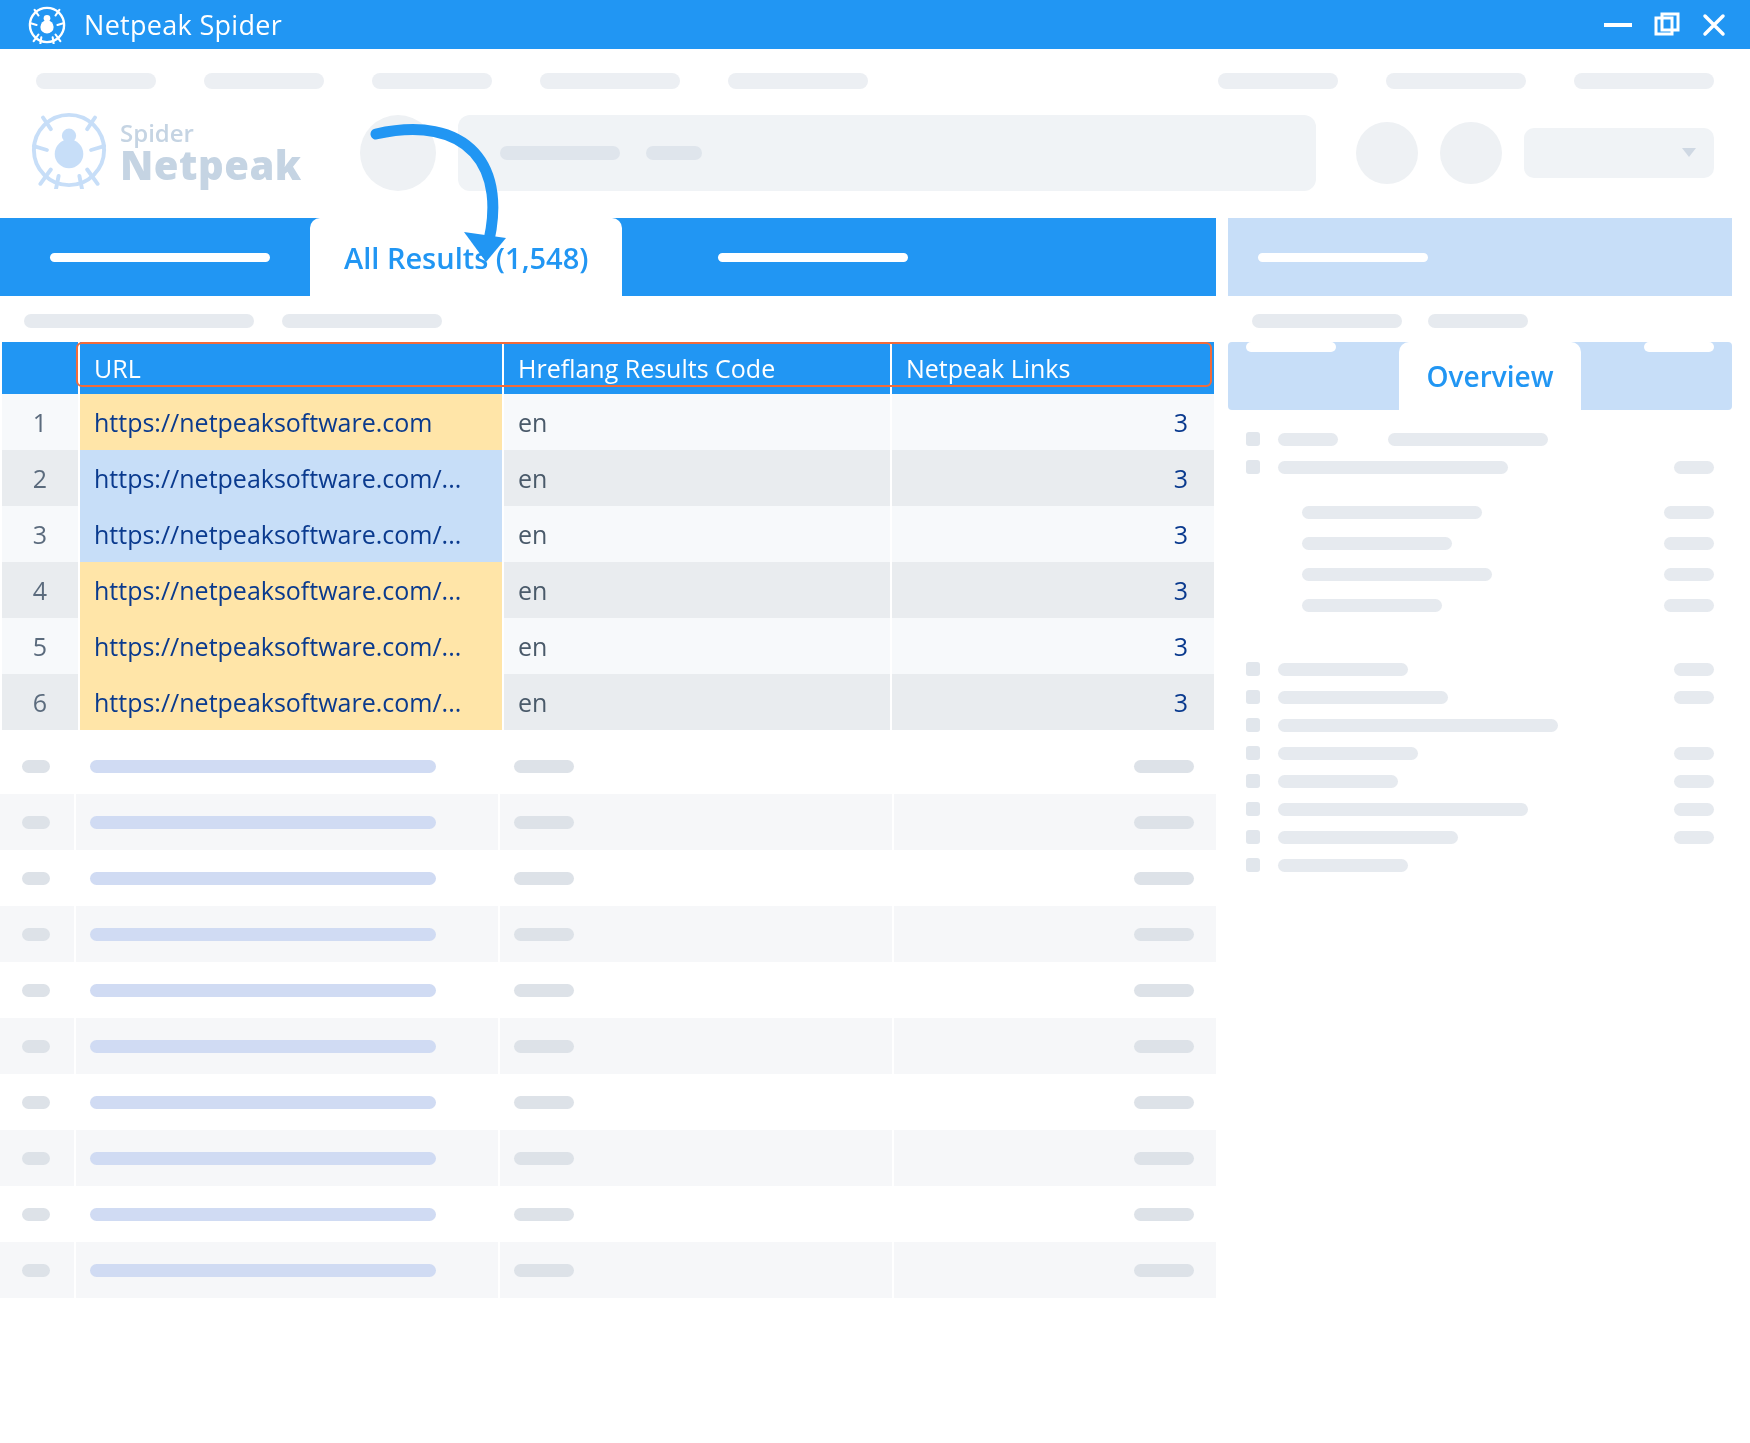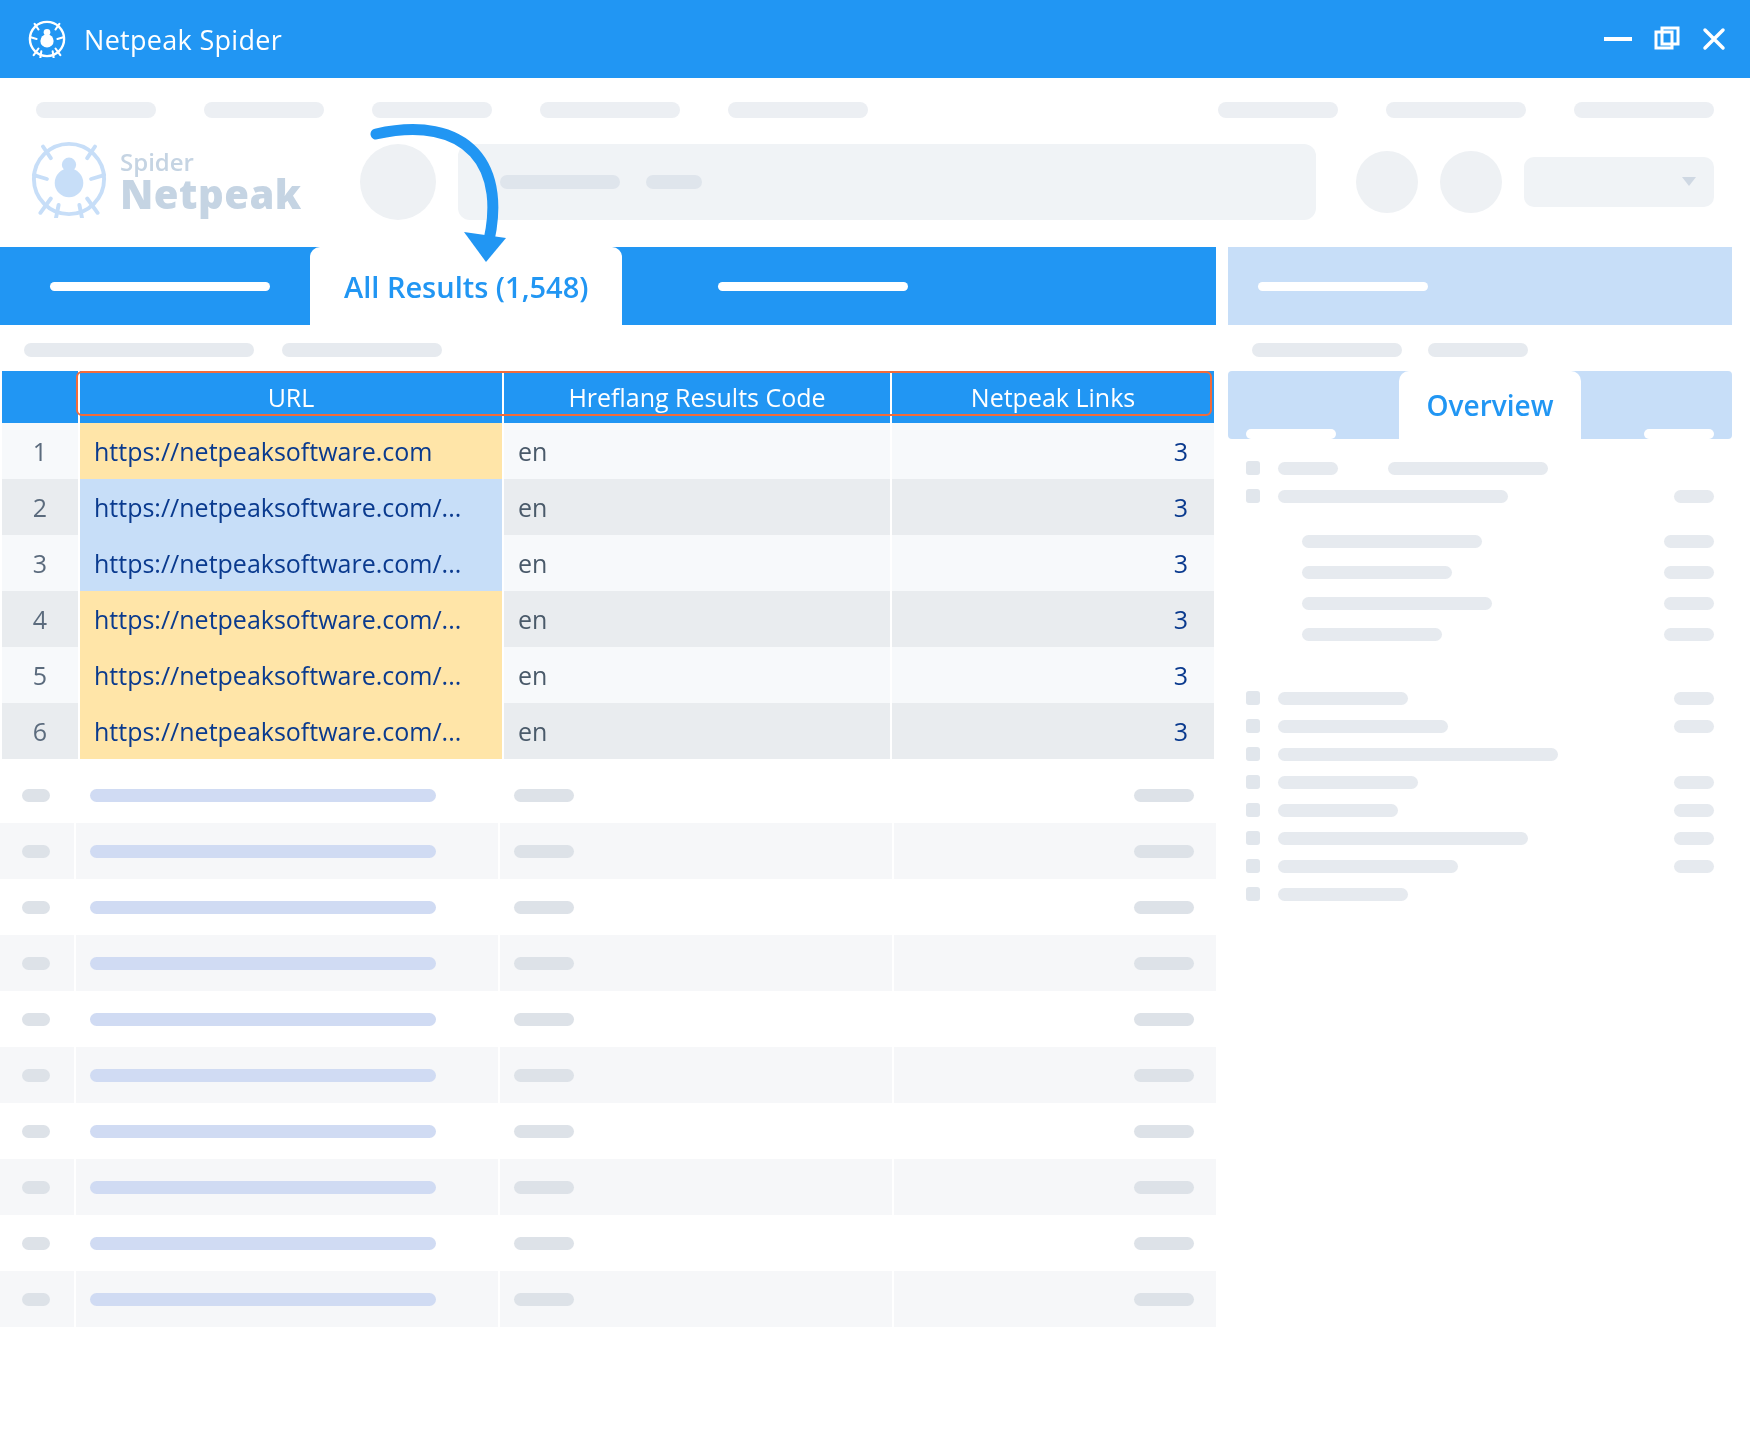--- a/index.html
+++ b/index.html
@@ -10,21 +10,21 @@
     color: #333;
     width: 1750px;
     height: 1443px;
     overflow: hidden;
     position: relative;
     transform-origin: top left;
   }
 
   
   .titlebar {
-    height: 78px;
+    height: 49px;
     background: #2196f3;
     display: flex;
     align-items: center;
     padding: 0 24px 0 28px;
     color: #fff;
   }
   .titlebar .app-icon {
     width: 38px; height: 38px;
     margin-right: 18px;
   }
@@ -197,21 +197,21 @@
     border-collapse: separate;
     border-spacing: 2px 0;
     width: 100%;
     table-layout: fixed;
   }
   table.results th {
     background: #2196f3;
     color: #fff;
     font-size: 25px;
     font-weight: 400;
-    text-align: center;
+    text-align: left;
     padding: 9px 14px;
     height: 45px;
   }
   table.results th.num-col { width: 74px; text-align: center; }
   table.results td {
     font-size: 25px;
     padding: 10px 14px;
     height: 56px;
     white-space: nowrap;
     overflow: hidden;
@@ -265,21 +265,21 @@
     display: flex;
     gap: 26px;
     padding: 18px 24px 14px 24px;
   }
   .side-pills .ph { height: 14px; border-radius: 7px; background: #e6eaef; }
 
   .overview-bar {
     background: #c7def8;
     height: 68px;
     display: flex;
-    align-items: flex-end;
+    align-items: flex-start;
     border-radius: 4px;
     gap: 18px;
     padding: 0 18px;
   }
   .overview-bar .ph-white { height: 10px; border-radius: 5px; background: #ffffff; }
   .overview-tab {
     background: #fff;
     color: #2196f3;
     font-size: 28px;
     font-weight: 600;

